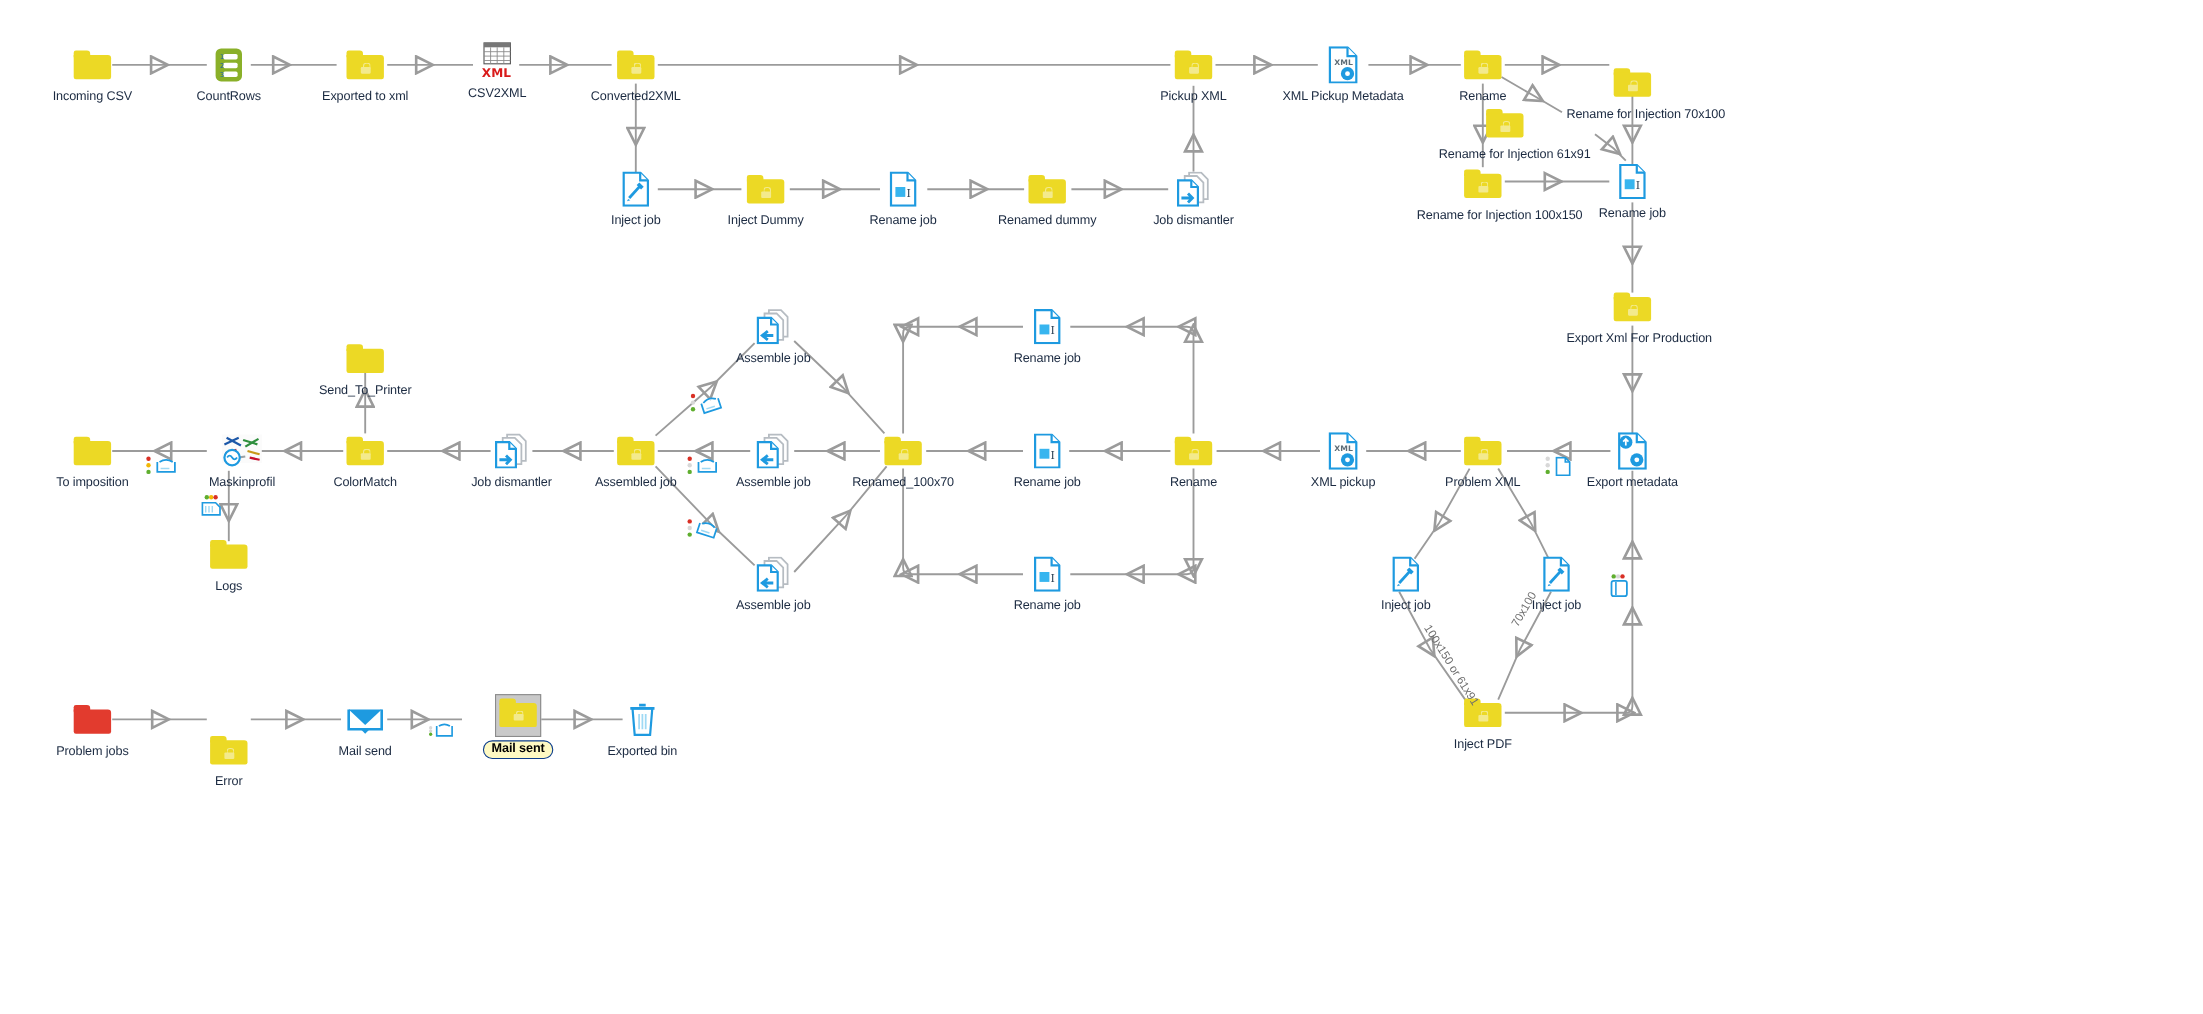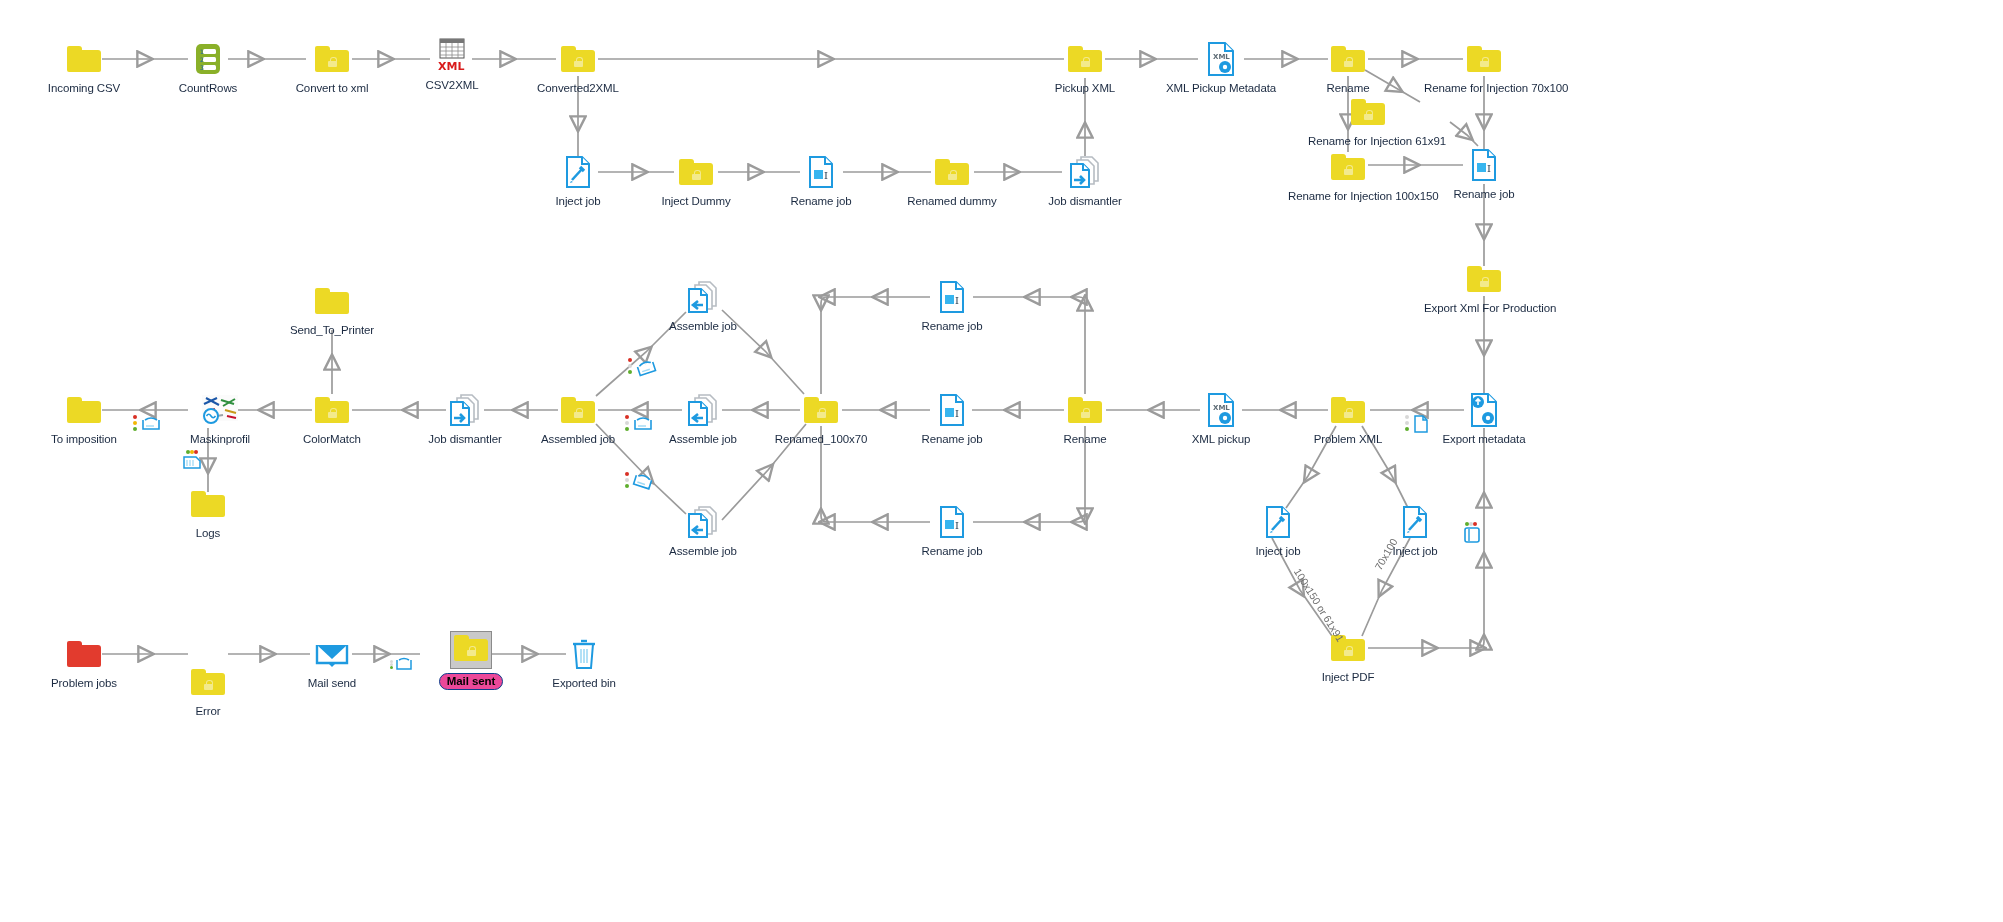--- a/index.html
+++ b/index.html
@@ -5,21 +5,21 @@
   html,body{margin:0;padding:0;background:#ffffff;}
   body{width:2003px;height:922px;position:relative;overflow:hidden;
        font-family:"Liberation Sans","DejaVu Sans",sans-serif;}
   #canvas{position:absolute;left:0;top:0;width:2003px;height:922px;}
   svg.edges{position:absolute;left:0;top:0;width:2003px;height:922px;pointer-events:none;}
 
   .node{position:absolute;width:120px;margin-left:-60px;text-align:center;}
   .node .glyph{height:40px;display:flex;align-items:center;justify-content:center;}
   .node .lbl{font-size:11.5px;color:#1b2a41;line-height:13px;white-space:nowrap;
              margin-top:3px;letter-spacing:-.1px;}
-  .node.sel .lbl{background:#ec4899;border:1.6px solid #0c3d8c;border-radius:9px;
+  .node.sel .lbl{background:#fef9c3;border:1.6px solid #0c3d8c;border-radius:9px;
              padding:1px 7px;display:inline-block;font-weight:bold;color:#000;}
 
   
   .folder{width:34px;height:26px;position:relative;display:inline-block;}
   .folder .tab{position:absolute;left:0;top:0;width:15px;height:6px;border-radius:2px 3px 0 0;}
   .folder .body{position:absolute;left:0;top:4px;width:34px;height:22px;border-radius:0 3px 2px 2px;}
   .f-yellow .tab,.f-yellow .body{background:#ecd925;}
   .f-red .tab,.f-red .body{background:#e23b2e;}
   .lockmark{position:absolute;left:13px;top:11px;width:9px;height:9px;}
   .lockmark .shk{position:absolute;left:2px;top:0;width:5px;height:4px;border:1.6px solid #f3ea8c;
@@ -144,21 +144,21 @@
   <div class="glyph">
     <span class="folder f-yellow">
           <span class="tab"></span>
           <span class="body"></span>
       <span class="lockmark">
             <span class="shk"></span>
             <span class="bdy"></span>
           </span>
         </span>
   </div>
-  <div class="lbl">Convert to xml</div>
+  <div class="lbl">Exported to xml</div>
 </div>
 
 <div class="node" style="left:452px;top:36px;">
   <div class="glyph">
     <svg width="34" height="36" viewBox="0 0 34 36">
       <rect x="5" y="1" width="24" height="19" fill="#fff" stroke="#555" stroke-width="1"></rect>
       <rect x="5" y="1" width="24" height="4" fill="#777"></rect>
       <g stroke="#8a8a8a" stroke-width=".8">
         <line x1="11" y1="5" x2="11" y2="20"></line>
             <line x1="17" y1="5" x2="17" y2="20"></line>
@@ -221,21 +221,21 @@
           <span class="body"></span>
       <span class="lockmark">
             <span class="shk"></span>
             <span class="bdy"></span>
           </span>
         </span>
   </div>
   <div class="lbl">Rename</div>
 </div>
 
-<div class="node" style="left:1484px;top:39px;">
+<div class="node" style="left:1484px;top:55px;">
   <div class="glyph">
     <span class="folder f-yellow">
           <span class="tab"></span>
           <span class="body"></span>
       <span class="lockmark">
             <span class="shk"></span>
             <span class="bdy"></span>
           </span>
         </span>
   </div>
@@ -355,21 +355,21 @@
           <span class="body"></span>
       <span class="lockmark">
             <span class="shk"></span>
             <span class="bdy"></span>
           </span>
         </span>
   </div>
   <div class="lbl">Export Xml For Production</div>
 </div>
 
-<div class="node" style="left:332px;top:281px;">
+<div class="node" style="left:332px;top:306px;">
   <div class="glyph">
     <span class="folder f-yellow">
           <span class="tab"></span>
           <span class="body"></span>
         </span>
   </div>
   <div class="lbl">Send_To_Printer</div>
 </div>
 
 <div class="node" style="left:703px;top:277px;">

